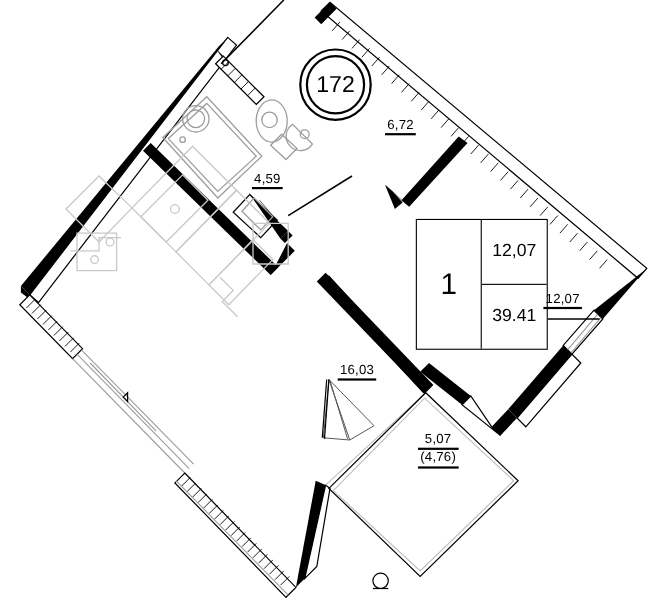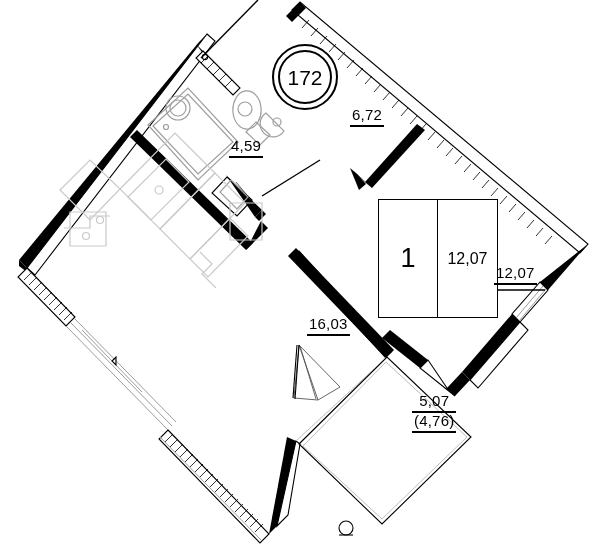--- a/index.html
+++ b/index.html
@@ -10,24 +10,24 @@
   .wall-thick{fill:#000;stroke:none;}
   .wall-hatch-fill{fill:#fff;stroke:#000;stroke-width:1.1;}
   .thin{fill:none;stroke:#000;stroke-width:1.1;}
   .hair{fill:none;stroke:#bdbdbd;stroke-width:1;}
   .hair-d{fill:none;stroke:#9a9a9a;stroke-width:1;}
   .furn{fill:none;stroke:#c9c9c9;stroke-width:1.2;}
   .furn-d{fill:none;stroke:#9e9e9e;stroke-width:1.2;}
   .leader{fill:none;stroke:#000;stroke-width:1.4;}
   .swing{fill:none;stroke:#555;stroke-width:0.9;}
   .glass{fill:none;stroke:#9c9c9c;stroke-width:1;}
-  .lbl{position:absolute;font-size:15px;color:#000;white-space:nowrap;
+  .lbl{position:absolute;font-size:12px;color:#000;white-space:nowrap;
        letter-spacing:0.2px;font-family:"Liberation Sans",sans-serif;}
   .lbl span{display:block;border-bottom:2px solid #000;padding:0 2px 1px 2px;line-height:1.12;}
-  .lbl.two span{text-align:center;margin-left:32px;}
+  .lbl.two span{text-align:center;}
   .circ{position:absolute;width:62px;height:62px;border:2.5px solid #000;border-radius:50%;
         display:flex;align-items:center;justify-content:center;background:#fff;}
   .circ .inner{position:absolute;left:4px;top:4px;right:4px;bottom:4px;border:2px solid #000;border-radius:50%;}
   .circ b{position:relative;font-weight:normal;font-size:21px;line-height:1;}
   .infobox{position:absolute;border:1.6px solid #000;background:#fff;display:flex;}
   .infobox .num{width:58px;display:flex;align-items:center;justify-content:center;
                 font-size:27px;border-right:1.6px solid #000;}
   .infobox .rows{flex:1;display:flex;flex-direction:column;}
   .infobox .rows div{flex:1;display:flex;align-items:center;justify-content:center;
                      font-size:16px;border-bottom:1.6px solid #000;}
@@ -255,32 +255,33 @@
 
   <div class="circ" style="left:272px;top:44px;">
     <div class="inner"></div>
     <b>172</b>
   </div>
 
   <div class="infobox" style="left:378px;top:199px;width:118px;height:117px;">
     <div class="num">1</div>
     <div class="rows">
       <div>12,07</div>
+      <div>39.41</div>
     </div>
   </div>
 
-  <div class="lbl" style="left:229px;top:138px;">
+  <div class="lbl" style="left:229px;top:156px;">
     <span>4,59</span>
   </div>
 
   <div class="lbl" style="left:350px;top:107px;">
     <span>6,72</span>
   </div>
 
-  <div class="lbl" style="left:307px;top:316px;">
+  <div class="lbl" style="left:307px;top:330px;">
     <span>16,03</span>
   </div>
 
   <div class="lbl two" style="left:380px;top:393px;">
     <span>5,07</span>
     <span>(4,76)</span>
   </div>
 
   <div class="lbl" style="left:494px;top:265px;">
     <span>12,07</span>

